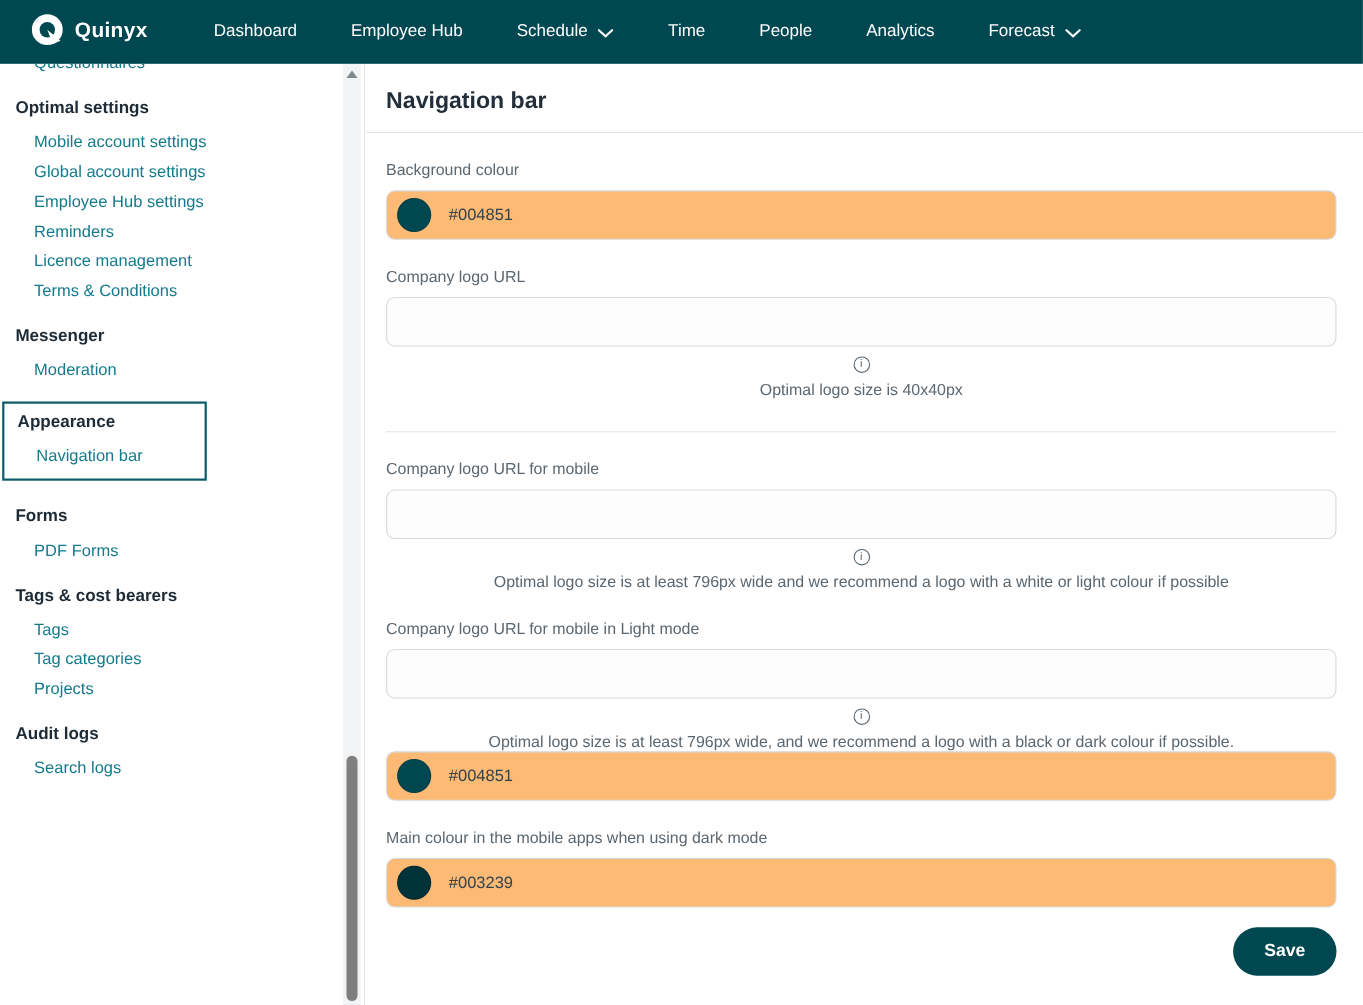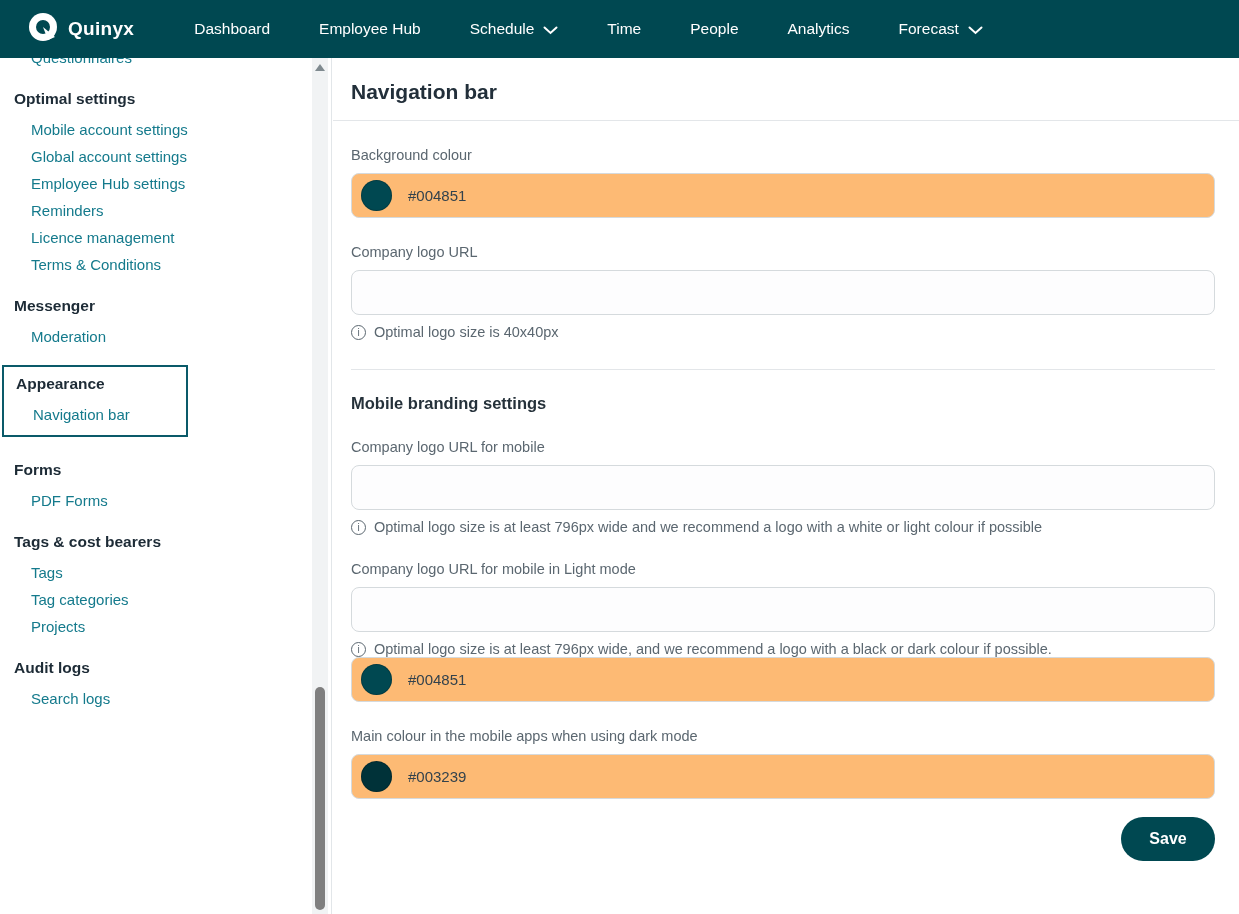--- a/index.html
+++ b/index.html
@@ -76,21 +76,21 @@
   .swatch {
     width:31px; height:31px; border-radius:50%; margin-right:16px; flex:none;
     box-shadow: inset 0 0 0 1px rgba(0,0,0,.18);
   }
   .input-value { color:#33424c; font-size:15px; }
   .text-input {
     display:block; width:100%; height:45px; border:1px solid #d5dadd;
     border-radius:8px; background:#fdfdfe; padding:0 12px;
     font:15px "Liberation Sans", sans-serif; color:#33424c; outline:none;
   }
-  .hint { display:flex; align-items:center; gap:8px; color:#5b6770; font-size:14.5px; margin-top:9px; }
+  .hint { display:flex; align-items:center; gap:8px; color:#5b6770; font-size:14.5px; margin-top:9px;flex-direction:column; }
   .info-icon {
     width:15px; height:15px; border:1px solid #5b6770; border-radius:50%;
     display:inline-flex; align-items:center; justify-content:center;
     font-size:10px; color:#5b6770; flex:none;
   }
   .info-icon::before { content:"i"; }
   .section-divider { border:none; border-top:1px solid #e3e6e9; margin:29px 0 0 0; }
   .sub-heading { font-size:16.5px; font-weight:bold; color:#25313a; margin:24px 0 0 0; }
 
   .save-btn {
@@ -199,21 +199,20 @@
 
   <div class="field-label">Company logo URL</div>
   <input class="text-input" type="text" value="" style="">
   <div class="hint">
     <span class="info-icon"></span>
     <span>Optimal logo size is 40x40px</span>
   </div>
 
   <hr class="section-divider">
 
-  <h2 class="sub-heading">Mobile branding settings</h2>
 
   <div class="field-label">Company logo URL for mobile</div>
   <input class="text-input" type="text" value="" style="">
   <div class="hint">
     <span class="info-icon"></span>
     <span>Optimal logo size is at least 796px wide and we recommend a logo with a white or light colour if possible</span>
   </div>
 
   <div class="field-label">Company logo URL for mobile in Light mode</div>
   <input class="text-input" type="text" value="" style="">

